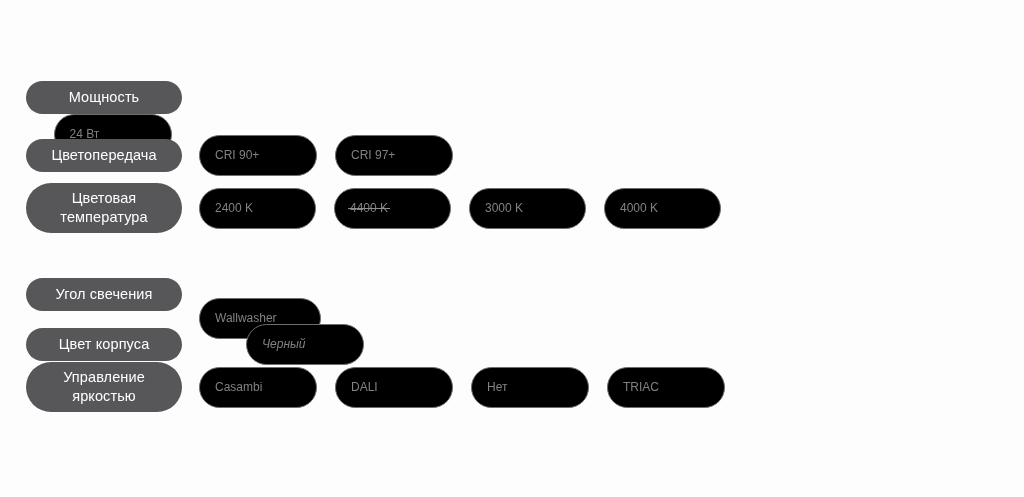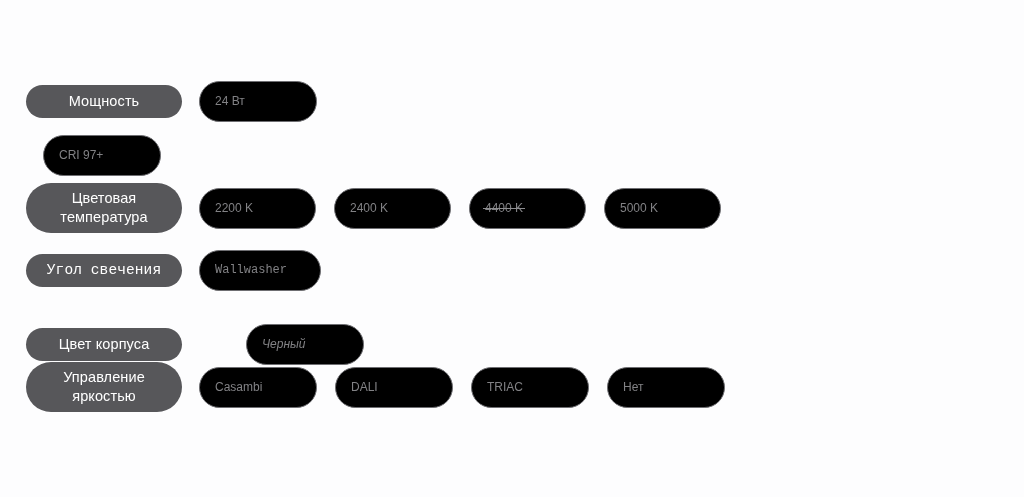--- a/index.html
+++ b/index.html
@@ -84,74 +84,78 @@
     right: -2px;
     top: 50%;
     height: 1.4px;
     background: #8d8d90;
   }
 
   
   .w-24vt        { width: 118px; }
   .w-cri         { width: 118px; }
   .w-temp        { width: 117px; }
-  .w-wallwasher  { width: 122px; }
+  .w-wallwasher  { width: 122px; margin-top: 48px; }
   .w-color       { width: 118px; font-style: italic; }
   .w-casambi     { width: 118px; text-decoration: underline; }
   .w-dali        { width: 118px; }
   .w-triac       { width: 118px; }
   .w-net         { width: 118px; }
 
   
-  #row-power        { top: 81px; }
+  #row-power        { top: 81px; flex-direction: column; }
   #row-cri          { top: 135px; }
   #row-temperature  { top: 183px; }
-  #row-beam         { top: 250px; font-family: Liberation Mono, monospace; }
+  #row-beam         { top: 250px; }
   #row-housing      { top: 324px; gap: 47px; }
   #row-dimming      { top: 362px; }
 </style>
 </head>
 <body>
 
 <div id="spec-sheet">
 
   <div class="spec-row" id="row-power">
     <div class="row-label">Мощность</div>
     <div class="options">
       <div class="chip w-24vt">
         <span class="chip-text">24 Вт</span>
       </div>
     </div>
   </div>
 
   <div class="spec-row" id="row-cri">
+    <div class="row-label">Цветопередача</div>
     <div class="options">
+      <div class="chip w-cri">
+        <span class="chip-text">CRI 90+</span>
+      </div>
       <div class="chip w-cri">
         <span class="chip-text">CRI 97+</span>
       </div>
     </div>
   </div>
 
   <div class="spec-row" id="row-temperature">
     <div class="row-label two-line">
       <span>Цветовая</span><br>
       <span>температура</span>
     </div>
     <div class="options">
       <div class="chip w-temp">
-        <span class="chip-text">2200 K</span>
-      </div>
-      <div class="chip w-temp">
         <span class="chip-text">2400 K</span>
       </div>
       <div class="chip w-temp struck">
         <span class="chip-text">4400 K</span>
       </div>
       <div class="chip w-temp">
-        <span class="chip-text">5000 K</span>
+        <span class="chip-text">3000 K</span>
+      </div>
+      <div class="chip w-temp">
+        <span class="chip-text">4000 K</span>
       </div>
     </div>
   </div>
 
   <div class="spec-row" id="row-beam">
     <div class="row-label">Угол свечения</div>
     <div class="options">
       <div class="chip w-wallwasher">
         <span class="chip-text">Wallwasher</span>
       </div>
@@ -172,22 +176,22 @@
       <span>Управление</span><br>
       <span>яркостью</span>
     </div>
     <div class="options">
       <div class="chip w-casambi">
         <span class="chip-text">Casambi</span>
       </div>
       <div class="chip w-dali">
         <span class="chip-text">DALI</span>
       </div>
+      <div class="chip w-net">
+        <span class="chip-text">Нет</span>
+      </div>
       <div class="chip w-triac">
         <span class="chip-text">TRIAC</span>
-      </div>
-      <div class="chip w-net">
-        <span class="chip-text">Нет</span>
       </div>
     </div>
   </div>
 
 </div>
 
 </body></html>

